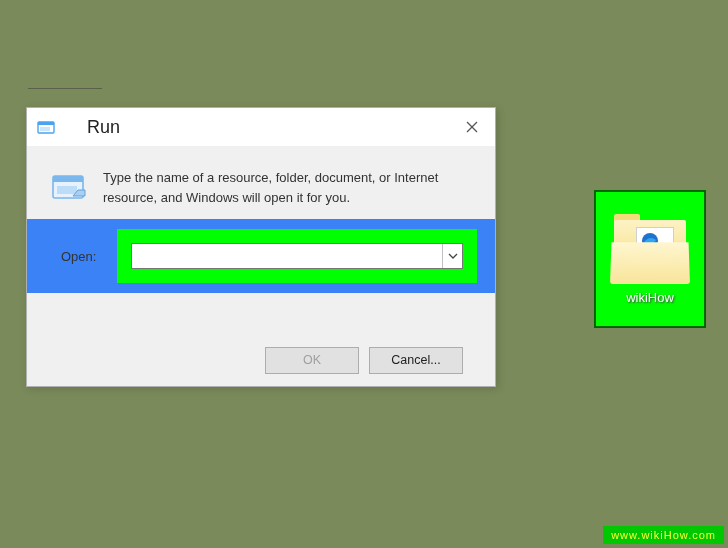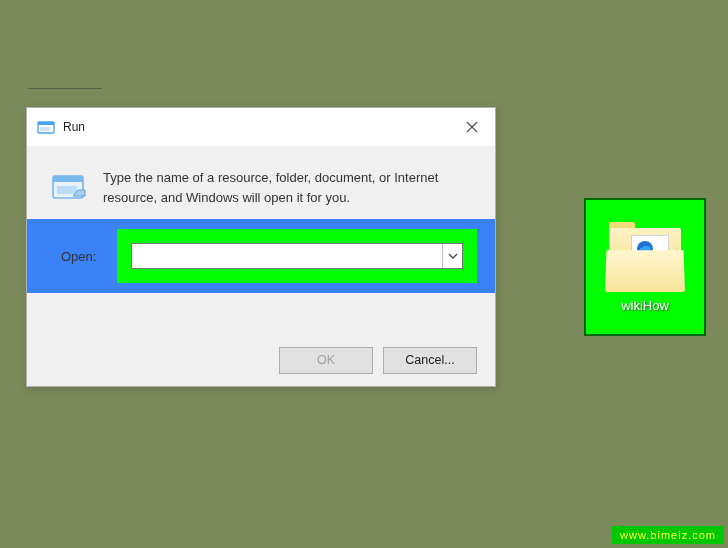--- a/index.html
+++ b/index.html
@@ -32,22 +32,23 @@
       position: relative;
     }
     .titlebar-icon {
       width: 18px;
       height: 18px;
       margin-right: 8px;
       margin-left: 2px;
     }
     .titlebar-icon svg { width: 100%; height: 100%; }
     .title-text {
-      font-size: 12px;
+      font-size: 18px;
       color: #222;
+      margin-left: 24px;
     }
     .close-btn {
       position: absolute;
       right: 0;
       top: 0;
       width: 46px;
       height: 38px;
       display: flex;
       align-items: center;
       justify-content: center;
@@ -119,21 +120,21 @@
     .button-row {
       position: absolute;
       bottom: 0;
       left: 0;
       right: 0;
       height: 52px;
       background: #f0f0f0;
       display: flex;
       justify-content: flex-end;
       align-items: center;
-      padding-right: 18px;
+      padding-right: 32px;
       gap: 10px;
     }
     .dlg-button {
       width: 94px;
       height: 27px;
       background: #e1e1e1;
       border: 1px solid #adadad;
       font-size: 12.5px;
       color: #222;
       cursor: pointer;
@@ -142,26 +143,25 @@
     .dlg-button.disabled {
       color: #a0a0a0;
       cursor: default;
     }
 
     
     .desktop-item {
       position: absolute;
       right: 22px;
       top: 190px;
-      width: 122px;
+      width: 112px;
       height: 138px;
       background: #00ff00;
       padding: 0;
       border: 2px solid #006600;
-      margin-top: 8px;
     }
     .folder-body {
       width: 100%;
       height: 100%;
       display: flex;
       flex-direction: column;
       align-items: center;
       justify-content: center;
     }
     .folder-icon {
@@ -335,14 +335,14 @@
         </span>
         <span class="folder-file-ext">pdf</span>
       </div>
       <div class="folder-front"></div>
     </div>
     <div class="folder-label">wikiHow</div>
   </div>
 </div>
 
 <div class="watermark">
-  <div class="wm-line2">www.bimeiz.com</div>
+  <div class="wm-line2">www.wikiHow.com</div>
 </div>
 
 </body></html>

